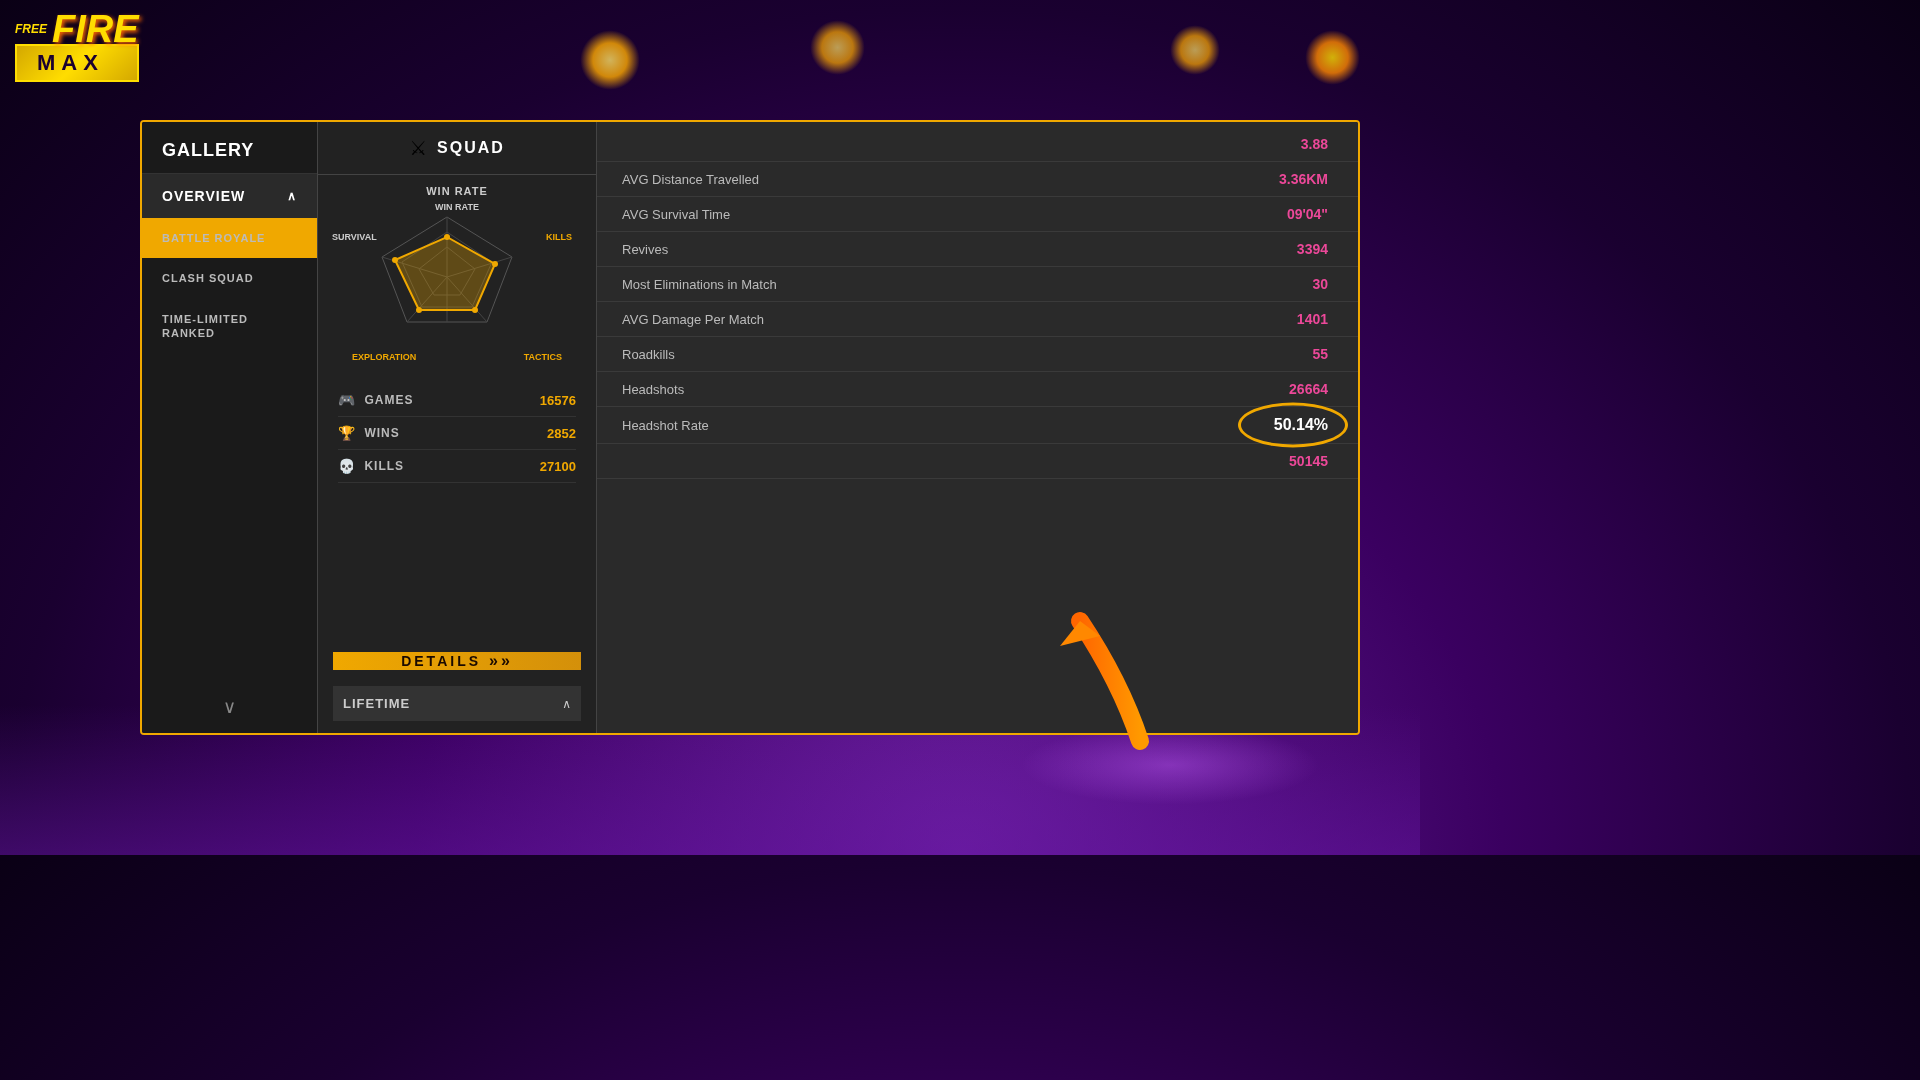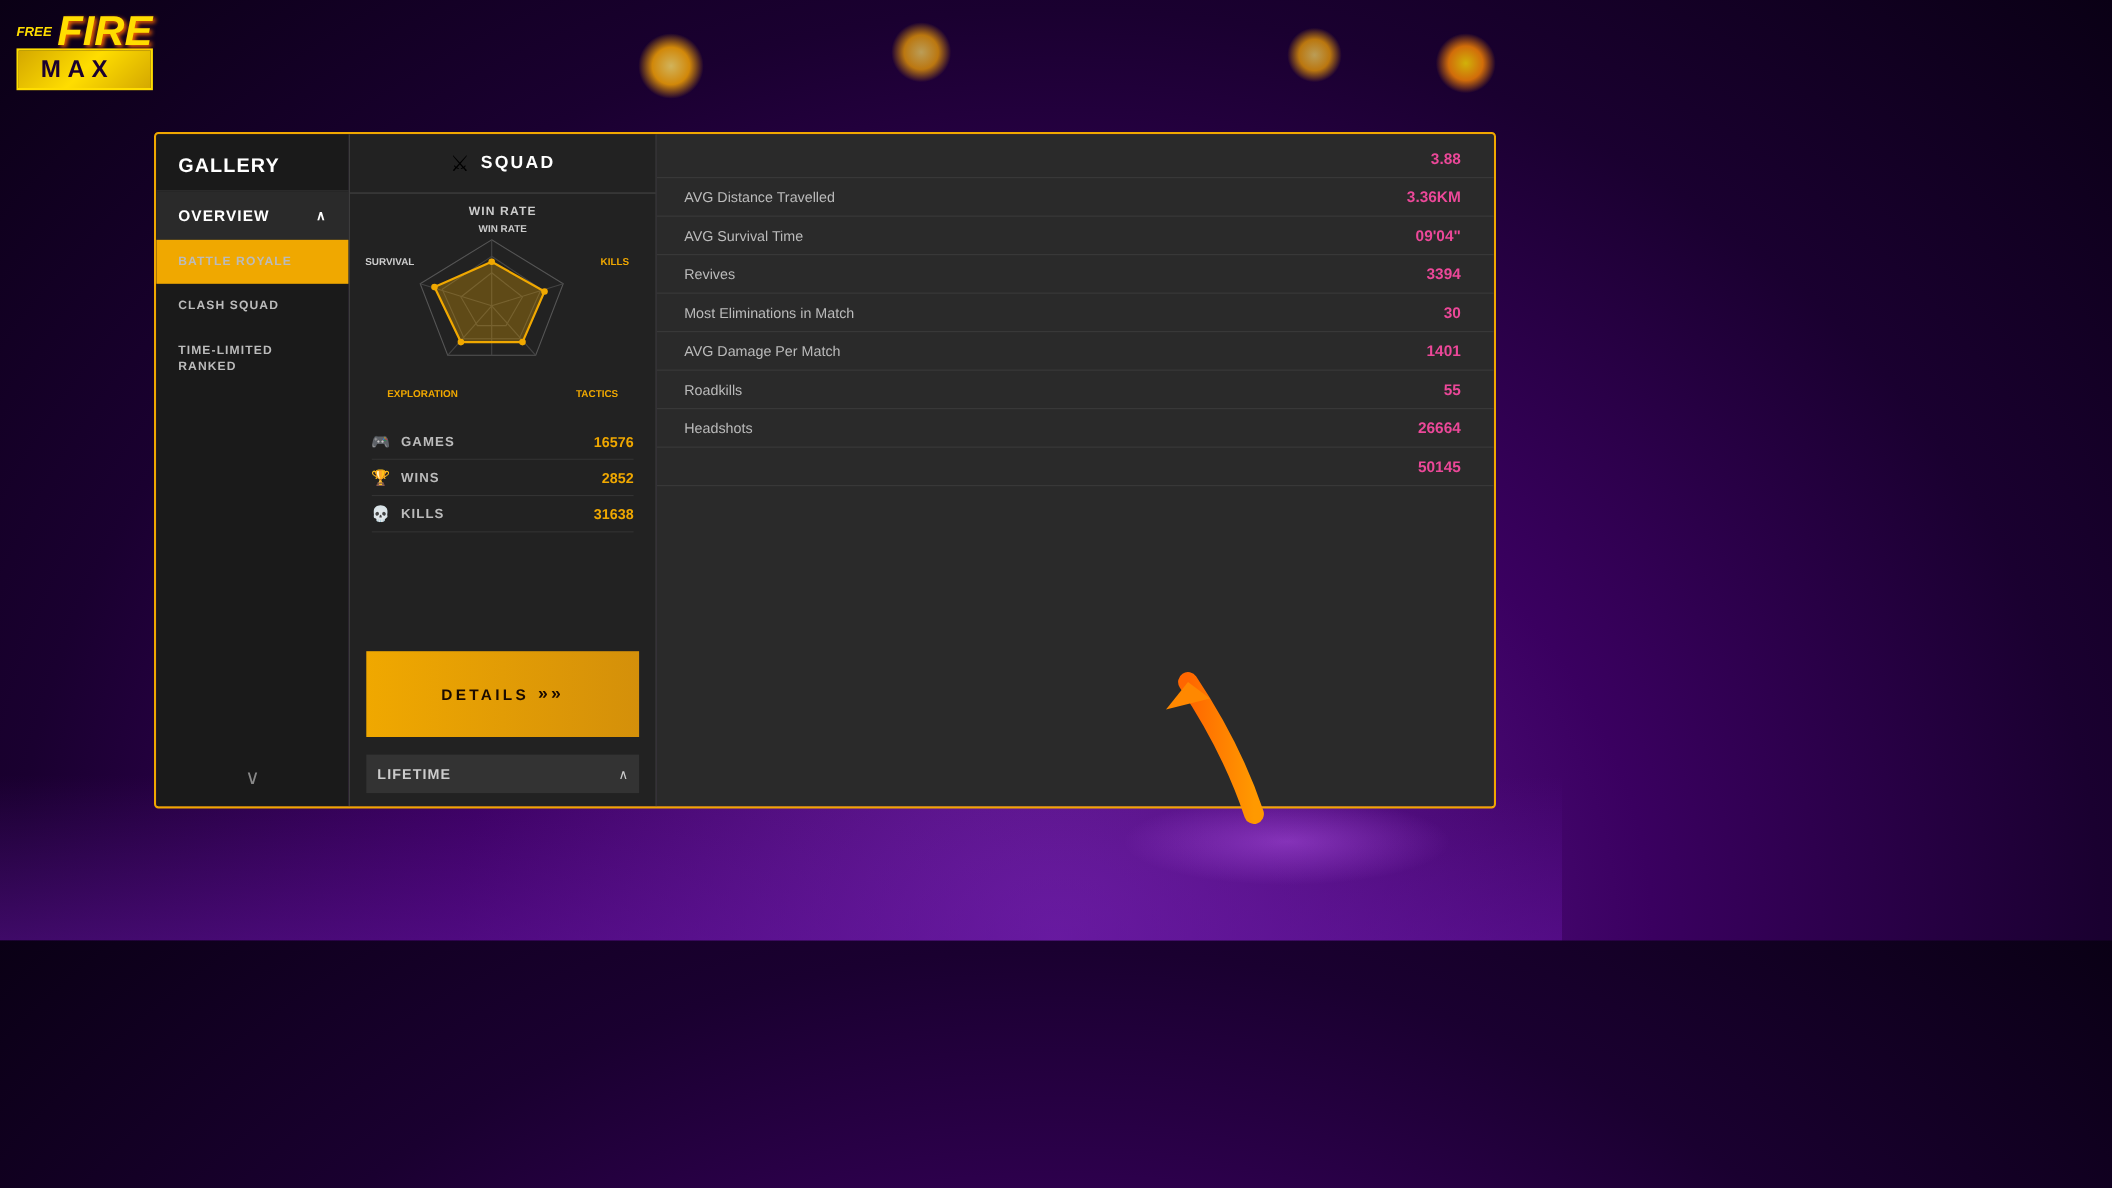--- a/index.html
+++ b/index.html
@@ -184,21 +184,21 @@
       font-size: 13px;
       font-weight: 700;
     }
 
     
     .details-btn {
       margin: 8px 15px;
       background: linear-gradient(90deg, #f0a800, #d4900a);
       color: #1a0a00;
       border: none;
-      padding: 30px;
+      padding: 0;
       font-size: 14px;
       font-weight: 900;
       letter-spacing: 3px;
       cursor: pointer;
       display: flex;
       align-items: center;
       justify-content: center;
       gap: 8px;
     }
     .chevrons { color: #1a0a00; font-size: 16px; }
@@ -375,21 +375,21 @@
           <span class="stat-icon">🏆</span>
           <span>WINS</span>
         </div>
         <span class="stat-value">2852</span>
       </div>
       <div class="stat-row">
         <div class="stat-label">
           <span class="stat-icon">💀</span>
           <span>KILLS</span>
         </div>
-        <span class="stat-value">31638</span>
+        <span class="stat-value">27100</span>
       </div>
     </div>
 
     <button class="details-btn">
       <span>DETAILS</span>
       <span class="chevrons">»»</span>
     </button>
 
     <div class="lifetime-bar">
       <span class="lifetime-text">LIFETIME</span>
@@ -432,20 +432,26 @@
       <div class="right-stat-row">
         <span class="right-stat-label">Roadkills</span>
         <span class="right-stat-value">55</span>
       </div>
 
       <div class="right-stat-row">
         <span class="right-stat-label">Headshots</span>
         <span class="right-stat-value">26664</span>
       </div>
 
+      <div class="right-stat-row" style="position:relative;">
+        <span class="right-stat-label">Headshot Rate</span>
+        <span class="right-stat-value highlighted" style="color:#fff;font-size:16px;">50.14%</span>
+
+        <div style="position:absolute;right:10px;top:50%;transform:translateY(-50%);width:110px;height:45px;border:3px solid #f0a800;border-radius:50%;pointer-events:none;"></div>
+      </div>
 
       <div class="right-stat-row">
         <span class="right-stat-value">50145</span>
       </div>
     </div>
   </div>
 </div>
 
 <div style="position:absolute;bottom:90px;right:180px;z-index:30;pointer-events:none;">
   <svg width="200" height="180" viewBox="0 0 200 180">

